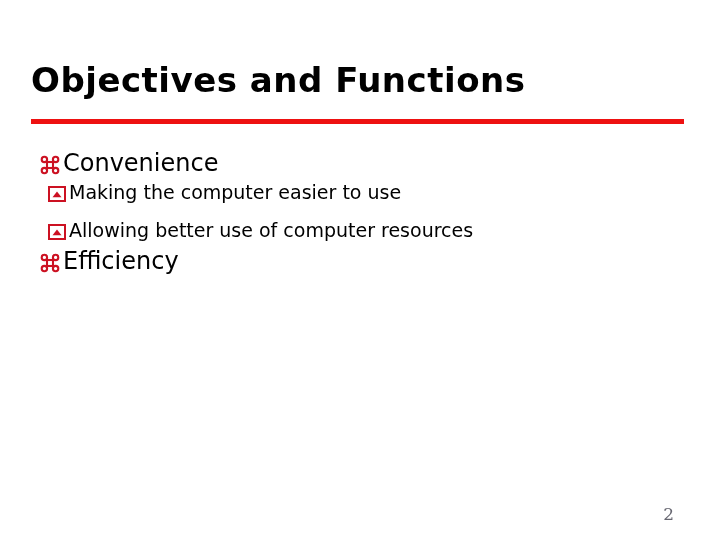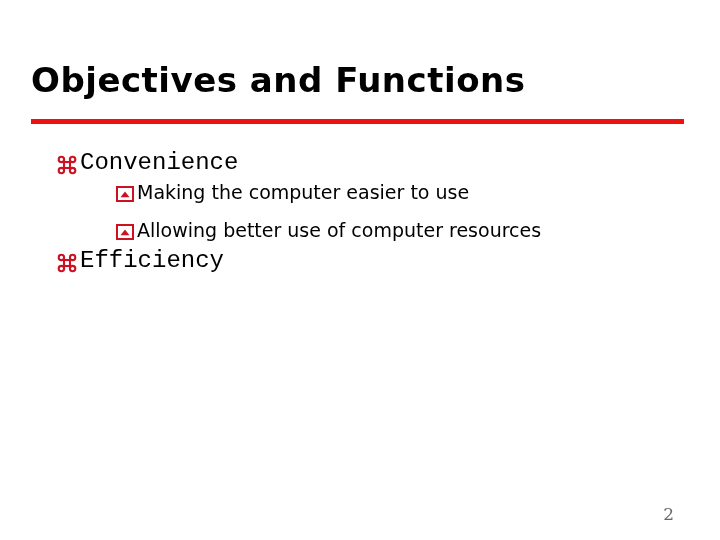--- a/index.html
+++ b/index.html
@@ -52,26 +52,25 @@
     left: 0;
     top: 148px;
     width: 720px;
   }
 
   .bullet-row {
     display: flex;
     align-items: flex-start;
   }
   .bullet-row.level1 {
-    padding-left: 57px;
+    padding-left: 40px;
     margin-bottom: 2px;
-    font-family: Liberation Mono, monospace;
   }
   .bullet-row.level2 {
-    padding-left: 116px;
+    padding-left: 48px;
     margin-bottom: 4px;
   }
 
   .bullet-glyph {
     flex: 0 0 auto;
     display: inline-block;
     color: #cc1122;
   }
 
   

